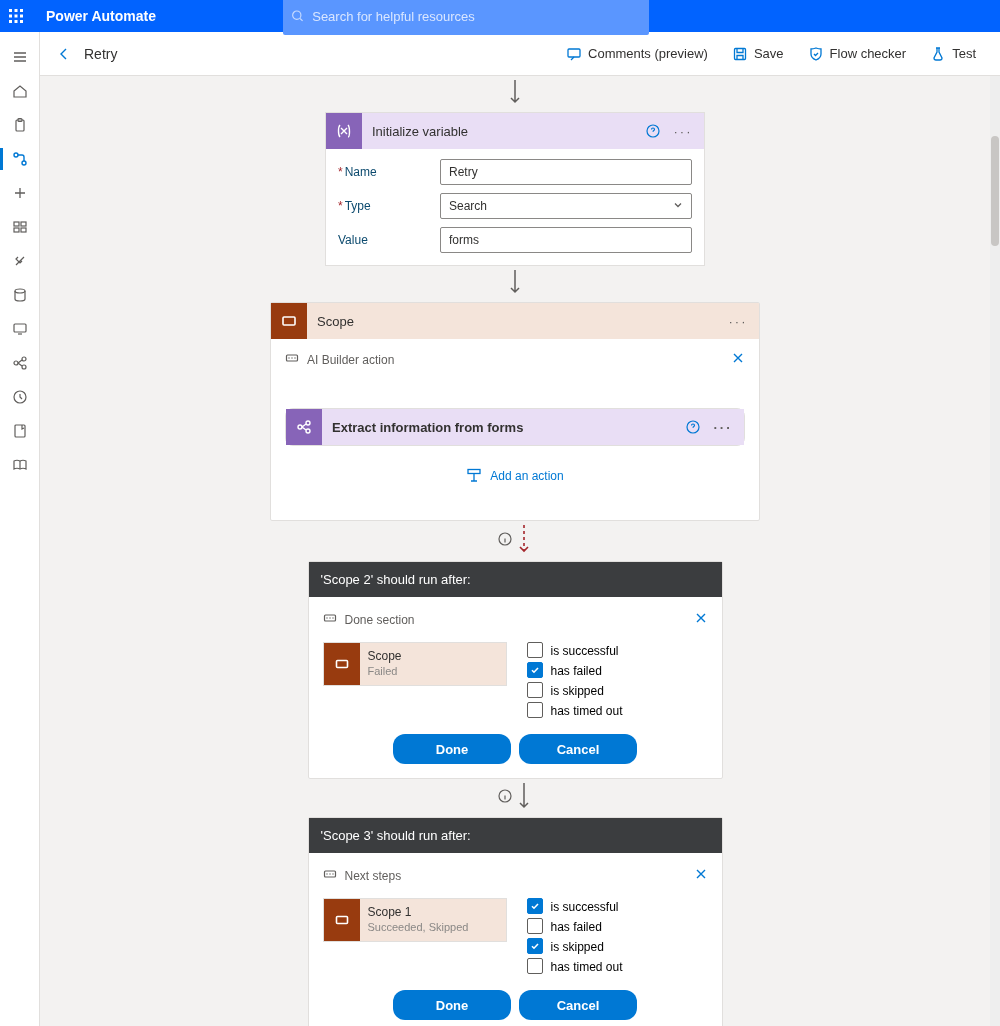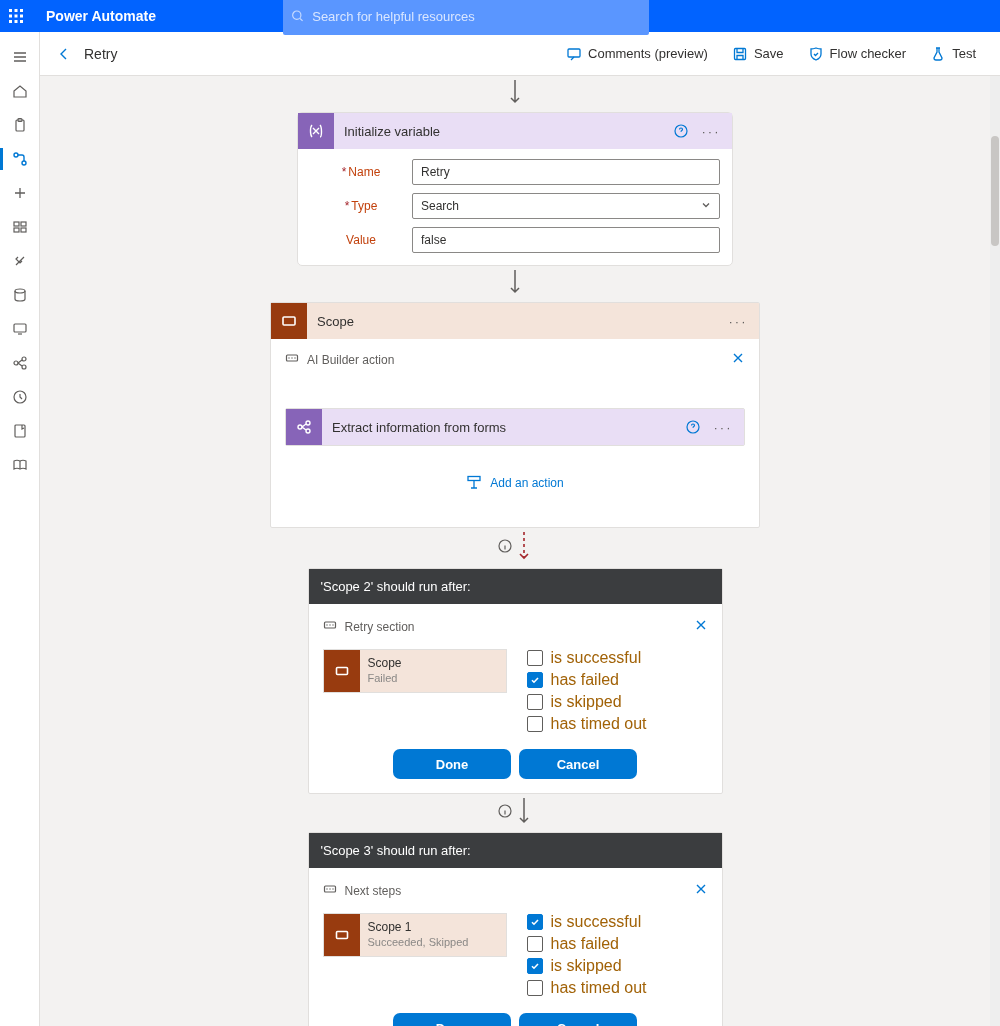--- a/index.html
+++ b/index.html
@@ -53,71 +53,71 @@
   
   .canvas{position:absolute;left:40px;top:76px;right:10px;bottom:0;overflow:auto;}
   .col{width:480px;margin:0 auto;display:flex;flex-direction:column;align-items:center;padding-top:0;}
   .arrow{display:flex;flex-direction:column;align-items:center;margin:4px 0 6px;}
   .arrow svg{color:#605e5c;}
   .arrow-dashed svg{color:#a4262c;}
   .arrow-row{display:flex;align-items:center;gap:4px;}
   .info-ic{color:#605e5c}
 
   
-  .card{width:436px;border:1px solid var(--border);background:var(--white);border-radius:5px;}
+  .card{width:380px;border:1px solid var(--border);background:var(--white);border-radius:0;}
   .card-header{display:flex;align-items:center;height:36px;padding-right:10px;gap:10px;}
   .lilac .card-header{background:var(--lilac-body);}
   .hdr-icon{width:36px;height:36px;display:flex;align-items:center;justify-content:center;color:#fff;flex:none;}
   .hdr-icon.purple{background:var(--purple);}
   .hdr-icon.brown{background:var(--scope-brown-strip);}
   .hdr-title{flex:1;font-size:13px;color:#323130;}
   .hdr-ic{width:18px;height:18px;display:flex;align-items:center;justify-content:center;color:var(--ms-blue);}
   .hdr-dots{color:#605e5c;letter-spacing:2px;width:22px;text-align:center;}
 
   
   .card-body{padding:10px 12px 12px;}
   .row{display:flex;align-items:center;margin-bottom:8px;}
   .row:last-child{margin-bottom:0;}
-  .rlabel{width:102px;font-size:12px;color:#c2410c;text-align:center;}
+  .rlabel{width:102px;font-size:12px;color:#0c4a6e;}
   .req::before{content:"*";color:var(--red);margin-right:2px;}
   .rinput{flex:1;height:26px;border:1px solid #8a8886;border-radius:2px;padding:0 8px;font-size:12px;display:flex;align-items:center;justify-content:space-between;color:#323130;position:relative;}
   .rinput .chev{color:#605e5c;}
   .bool{}
 
   
   .scopecard{width:490px;border:1px solid var(--border);background:var(--white);border-radius:2px;}
   .scopecard .card-header{background:var(--scope-header);}
   .sub-hdr{display:flex;align-items:center;gap:8px;padding:12px 14px;color:#605e5c;font-size:12px;}
   .sub-hdr .close{margin-left:auto;color:var(--ms-blue);}
   .rename-ic svg{color:#605e5c}
 
   .inner{padding:0 14px 10px;}
-  .inner .subcard{border:1px solid var(--border);border-radius:2px;}
+  .inner .subcard{border:1px solid var(--border);border-radius:8px;font-weight:bold;}
   .subcard .card-header{background:var(--lilac-body);}
 
-  .add-action{display:flex;align-items:center;justify-content:center;gap:8px;color:var(--link-blue);font-size:12px;padding:29px 0 26px;}
+  .add-action{display:flex;align-items:center;justify-content:center;gap:8px;color:var(--link-blue);font-size:12px;padding:22px 0 26px;}
   .add-action svg{color:var(--link-blue);}
 
   
   .darkcard{width:415px;border:1px solid var(--border);background:var(--white);border-radius:2px;}
   .darkhead{background:var(--card-dark);color:#fff;font-size:13px;padding:10px 12px;}
   .dc-body{padding:10px 14px 14px;}
   .checks{display:flex;gap:20px;margin-top:4px;}
   .scope-mini{flex:none;width:184px;display:flex;border:1px solid var(--border);height:44px;}
   .scope-mini .ic{width:36px;background:var(--scope-brown-strip);display:flex;align-items:center;justify-content:center;}
   .scope-mini .txt{flex:1;background:var(--scope-header);padding:6px 8px;}
   .scope-mini .txt .t{font-size:12px;color:#323130;}
   .scope-mini .txt .s{font-size:11px;color:#8a8886;margin-top:2px;}
   .chk-col{display:flex;flex-direction:column;gap:4px;}
-  .chk{display:flex;align-items:center;gap:8px;font-size:16px;color:#a16207;}
+  .chk{display:flex;align-items:flex-end;gap:8px;font-size:12px;color:#000000;}
   .box{width:16px;height:16px;border:1px solid #605e5c;border-radius:2px;display:flex;align-items:center;justify-content:center;background:#fff;}
   .box.on{background:var(--ms-blue);border-color:var(--ms-blue);}
   .box.on svg{color:#fff;}
   .btnrow{display:flex;gap:8px;justify-content:center;margin-top:16px;}
-  .btn{min-width:118px;height:30px;display:flex;align-items:center;justify-content:center;color:#fff;background:var(--ms-blue);font-size:13px;font-weight:600;border:0;border-radius:7px;}
+  .btn{min-width:118px;height:30px;display:flex;align-items:center;justify-content:center;color:#fff;background:var(--ms-blue);font-size:13px;font-weight:600;border:0;border-radius:12px;}
 
   
   .scroll-fake{position:absolute;right:0;top:76px;bottom:0;width:10px;background:#eee;}
   .scroll-thumb{position:absolute;right:1px;top:60px;width:8px;height:110px;background:#c8c6c4;border-radius:4px;}
 
 </style>
 </head>
 <body>
 
 <div class="topbar">
@@ -308,21 +308,21 @@
           <div class="rinput bool">
             <span>Search</span>
             <span class="chev"><svg width="10" height="10" viewBox="0 0 10 10" stroke="#605e5c" stroke-width="1.3" fill="none">
                   <path d="M2 3.5L5 6.5 8 3.5"></path>
                 </svg></span>
           </div>
         </div>
         <div class="row">
           <div class="rlabel">Value</div>
           <div class="rinput">
-              <span>false</span>
+              <span>forms</span>
             </div>
         </div>
       </div>
     </div>
 
     <div class="arrow">
       <svg width="16" height="26" viewBox="0 0 16 26" stroke="#605e5c" stroke-width="1.5" fill="none">
           <path d="M8 0v22M4 18l4 4 4-4"></path>
         </svg>
     </div>
@@ -397,21 +397,21 @@
     <div class="darkcard">
       <div class="darkhead">'Scope 2' should run after:</div>
       <div class="dc-body">
         <div class="sub-hdr" style="padding:4px 0 10px;">
           <span class="rename-ic"><svg width="14" height="14" viewBox="0 0 14 14" fill="none" stroke="#605e5c" stroke-width="1.2">
                 <rect x="1.5" y="4" width="11" height="6" rx="1"></rect>
                 <circle cx="4" cy="7" r=".7" fill="#605e5c" stroke="none"></circle>
                 <circle cx="7" cy="7" r=".7" fill="#605e5c" stroke="none"></circle>
                 <circle cx="10" cy="7" r=".7" fill="#605e5c" stroke="none"></circle>
               </svg></span>
-          <span>Retry section</span>
+          <span>Done section</span>
           <span class="close"><svg width="14" height="14" viewBox="0 0 14 14" stroke="#0078d4" stroke-width="1.4">
                 <path d="M3 3l8 8M11 3l-8 8"></path>
               </svg></span>
         </div>
         <div class="checks">
           <div class="scope-mini">
             <div class="ic">
                 <svg width="16" height="16" viewBox="0 0 16 16" fill="none" stroke="#fff" stroke-width="1.6">
                   <rect x="2.5" y="4.5" width="11" height="7" rx="1"></rect>
                 </svg>

